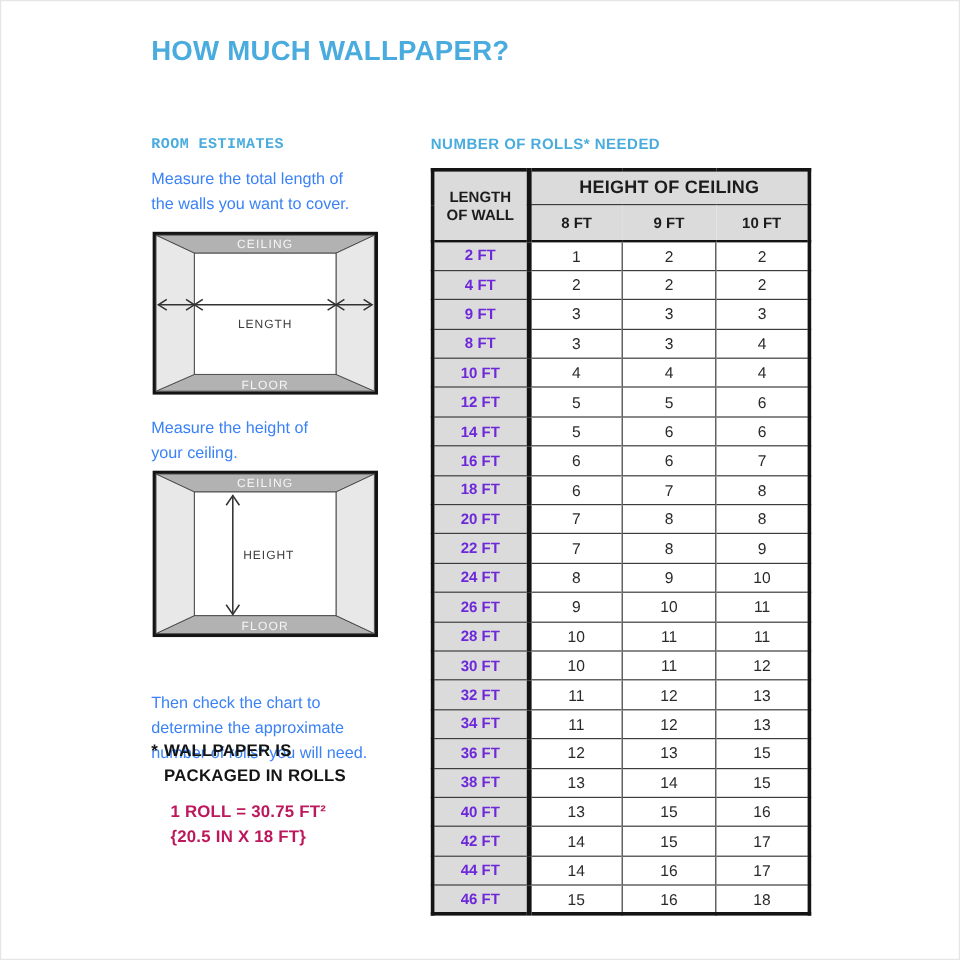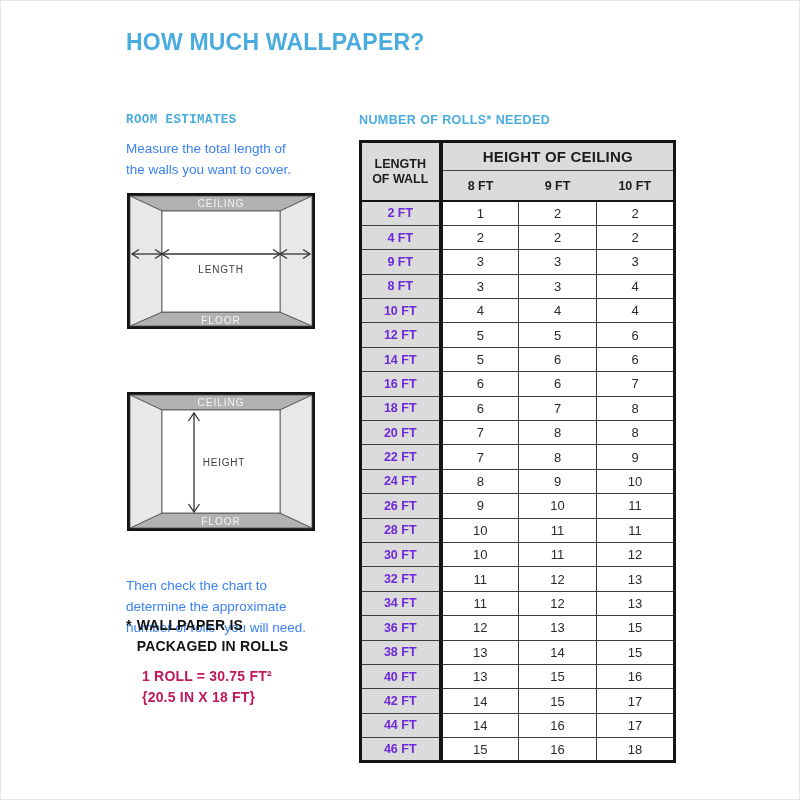--- a/index.html
+++ b/index.html
@@ -162,20 +162,22 @@
       <polyline points="12,56.5 5,61 12,65.5"></polyline>
       <polyline points="28,56.5 35,61 28,65.5"></polyline>
       <polyline points="42,56.5 35,61 42,65.5"></polyline>
       <polyline points="146,56.5 153,61 146,65.5"></polyline>
       <polyline points="160,56.5 153,61 160,65.5"></polyline>
       <polyline points="176,56.5 183,61 176,65.5"></polyline>
     </g>
     <text class="svg-dim-label" x="94" y="80" text-anchor="middle">LENGTH</text>
   </svg>
 
+  <p class="abs body-text step2">Measure the height of
+your ceiling.</p>
 
   <svg class="abs diagram2" width="188" height="139" viewBox="0 0 188 139">
     <rect x="1.5" y="1.5" width="185" height="136" fill="#ffffff" stroke="#141414" stroke-width="3"></rect>
     <polygon points="3,3 185,3 153,18 35,18" fill="#b2b2b2" stroke="#4a4a4a" stroke-width="0.8"></polygon>
     <polygon points="3,136 35,121 153,121 185,136" fill="#b2b2b2" stroke="#4a4a4a" stroke-width="0.8"></polygon>
     <polygon points="3,3 35,18 35,121 3,136" fill="#e8e8e8" stroke="#4a4a4a" stroke-width="0.8"></polygon>
     <polygon points="185,3 185,136 153,121 153,18" fill="#e8e8e8" stroke="#4a4a4a" stroke-width="0.8"></polygon>
     <rect x="35" y="18" width="118" height="103" fill="#ffffff" stroke="#4a4a4a" stroke-width="0.8"></rect>
     <text class="svg-room-label" x="94" y="14" text-anchor="middle">CEILING</text>
     <text class="svg-room-label" x="94" y="133" text-anchor="middle">FLOOR</text>

